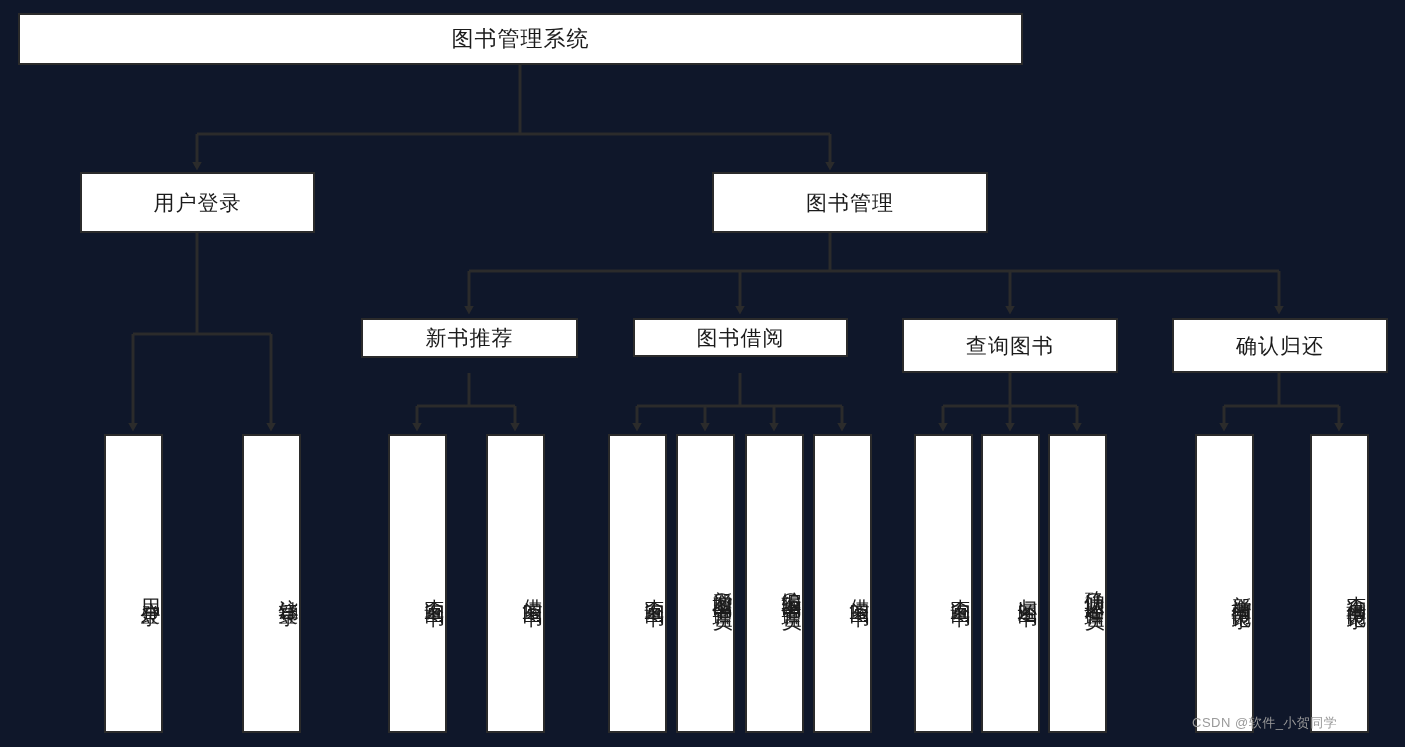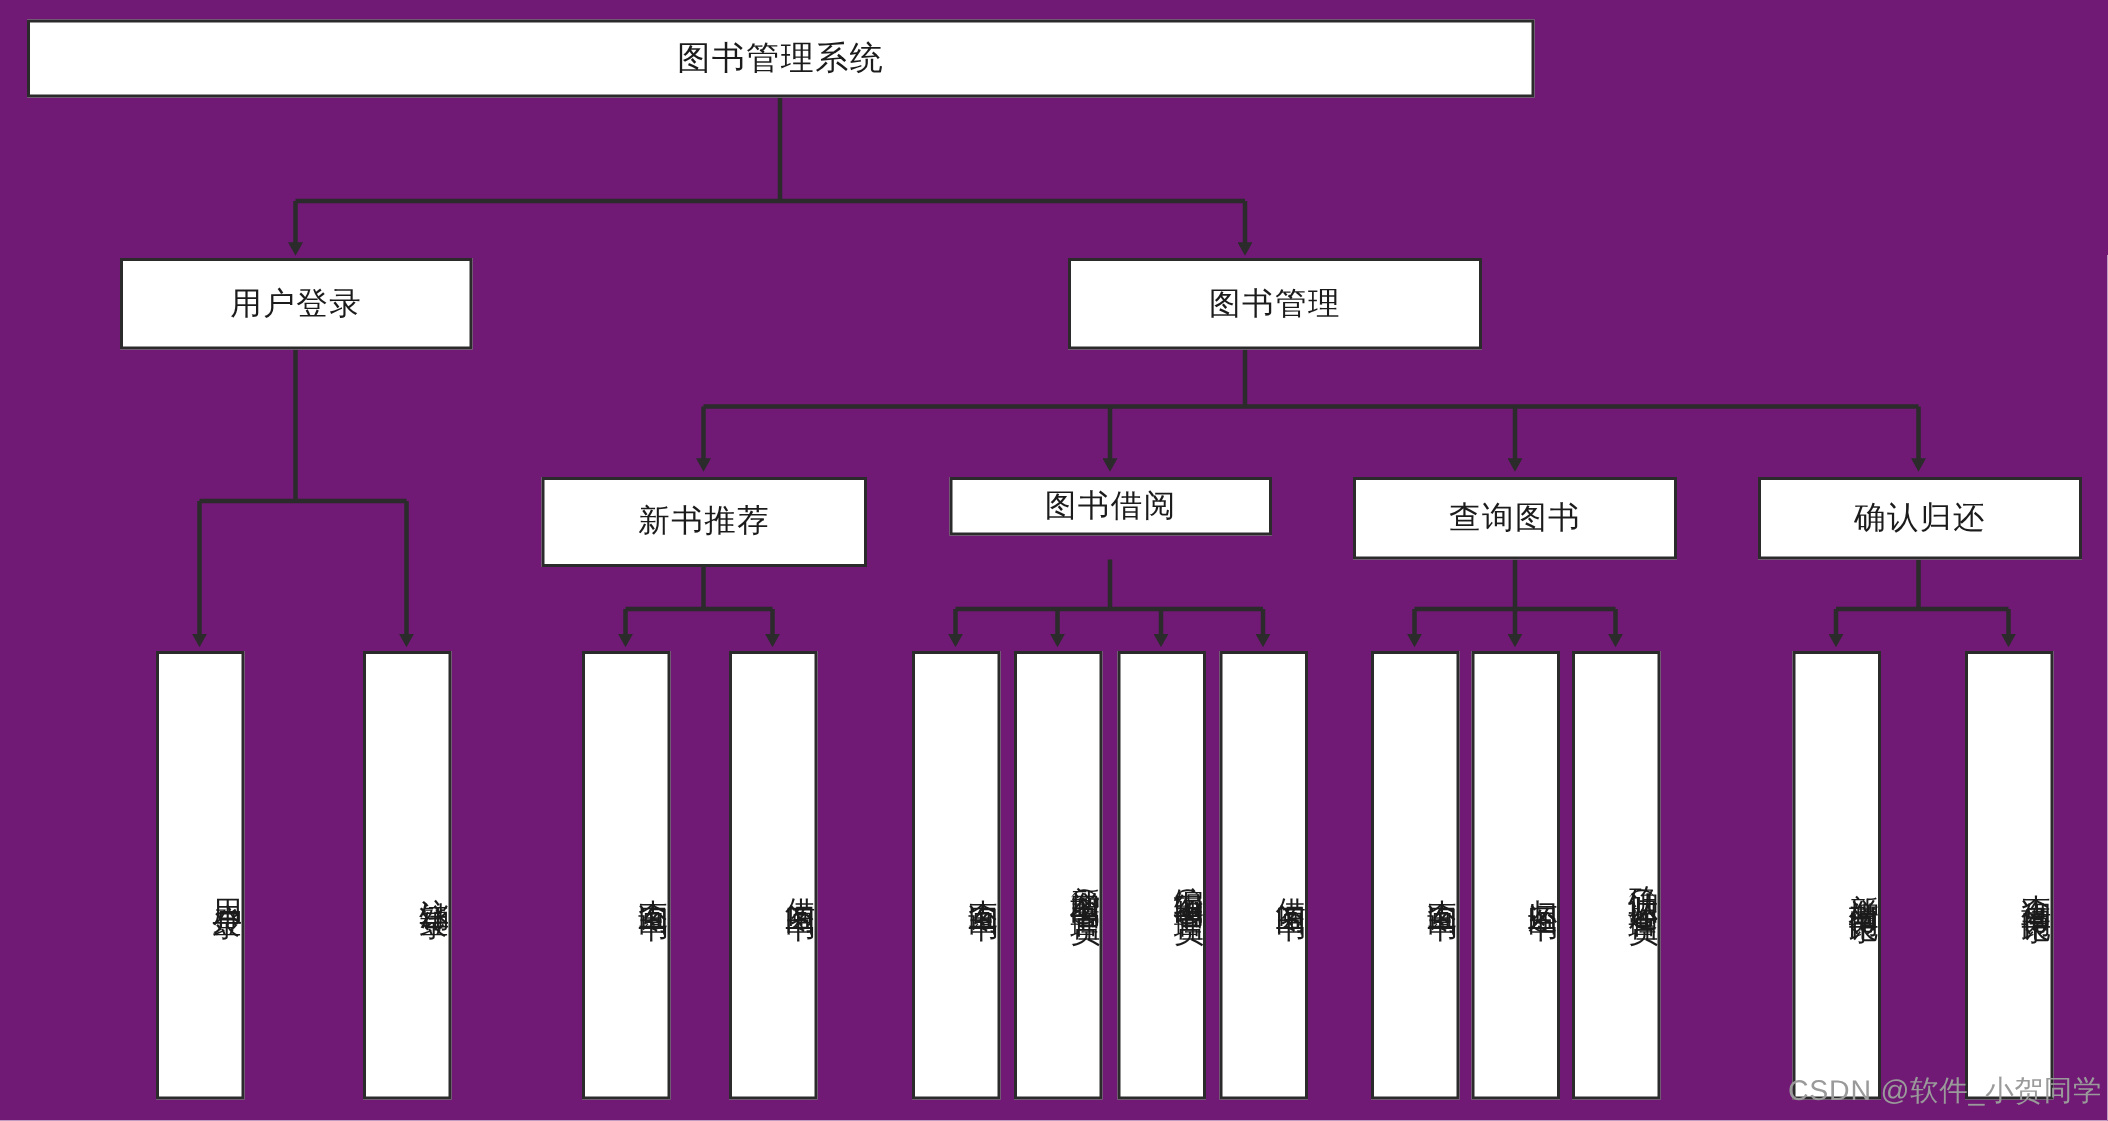--- a/index.html
+++ b/index.html
@@ -8,21 +8,21 @@
     padding: 0;
     background: #ffffff;
   }
   body {
     font-family: "Liberation Sans", "DejaVu Sans", sans-serif;
   }
   #canvas {
     position: relative;
     width: 1405px;
     height: 747px;
-    background: #701a75;
+    background: #0f172a;
     overflow: hidden;
   }
   #edges {
     position: absolute;
     left: 0;
     top: 0;
     width: 1405px;
     height: 747px;
     pointer-events: none;
   }
@@ -55,21 +55,21 @@
     align-items: flex-start;
     justify-content: center;
   }
   .node.vert .vlabel {
     writing-mode: vertical-rl;
     text-orientation: upright;
     white-space: nowrap;
   }
   .watermark {
     position: absolute;
-    font-size: 19px;
+    font-size: 13px;
     color: #9a9a9a;
     white-space: nowrap;
     letter-spacing: 0.5px;
   }
 </style>
 </head>
 <body>
 
 <div id="canvas">
 
@@ -128,21 +128,21 @@
     <span>图书管理系统</span>
   </div>
 
   <div class="node horiz" style="left:80px; top:172px; width:235px; height:61px;">
     <span>用户登录</span>
   </div>
   <div class="node horiz" style="left:712px; top:172px; width:276px; height:61px;">
     <span>图书管理</span>
   </div>
 
-  <div class="node horiz" style="left:361px; top:318px; width:217px; height:60px;">
+  <div class="node horiz" style="left:361px; top:318px; width:217px; height:40px;">
     <span>新书推荐</span>
   </div>
   <div class="node horiz" style="left:633px; top:318px; width:215px; height:39px;">
     <span>图书借阅</span>
   </div>
   <div class="node horiz" style="left:902px; top:318px; width:216px; height:55px;">
     <span>查询图书</span>
   </div>
   <div class="node horiz" style="left:1172px; top:318px; width:216px; height:55px;">
     <span>确认归还</span>

